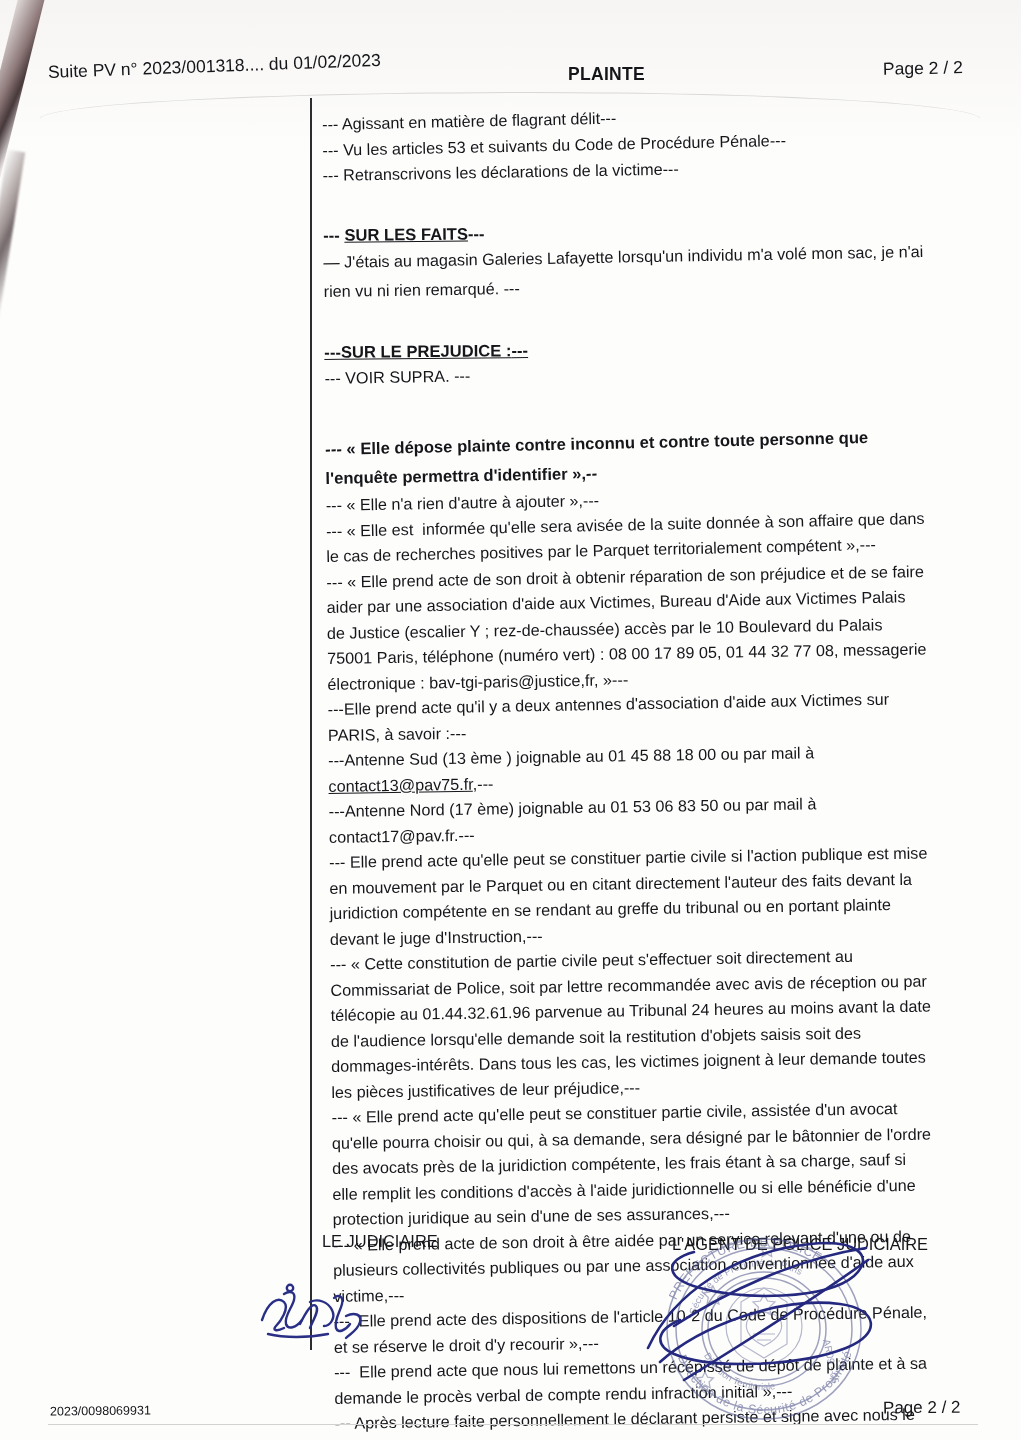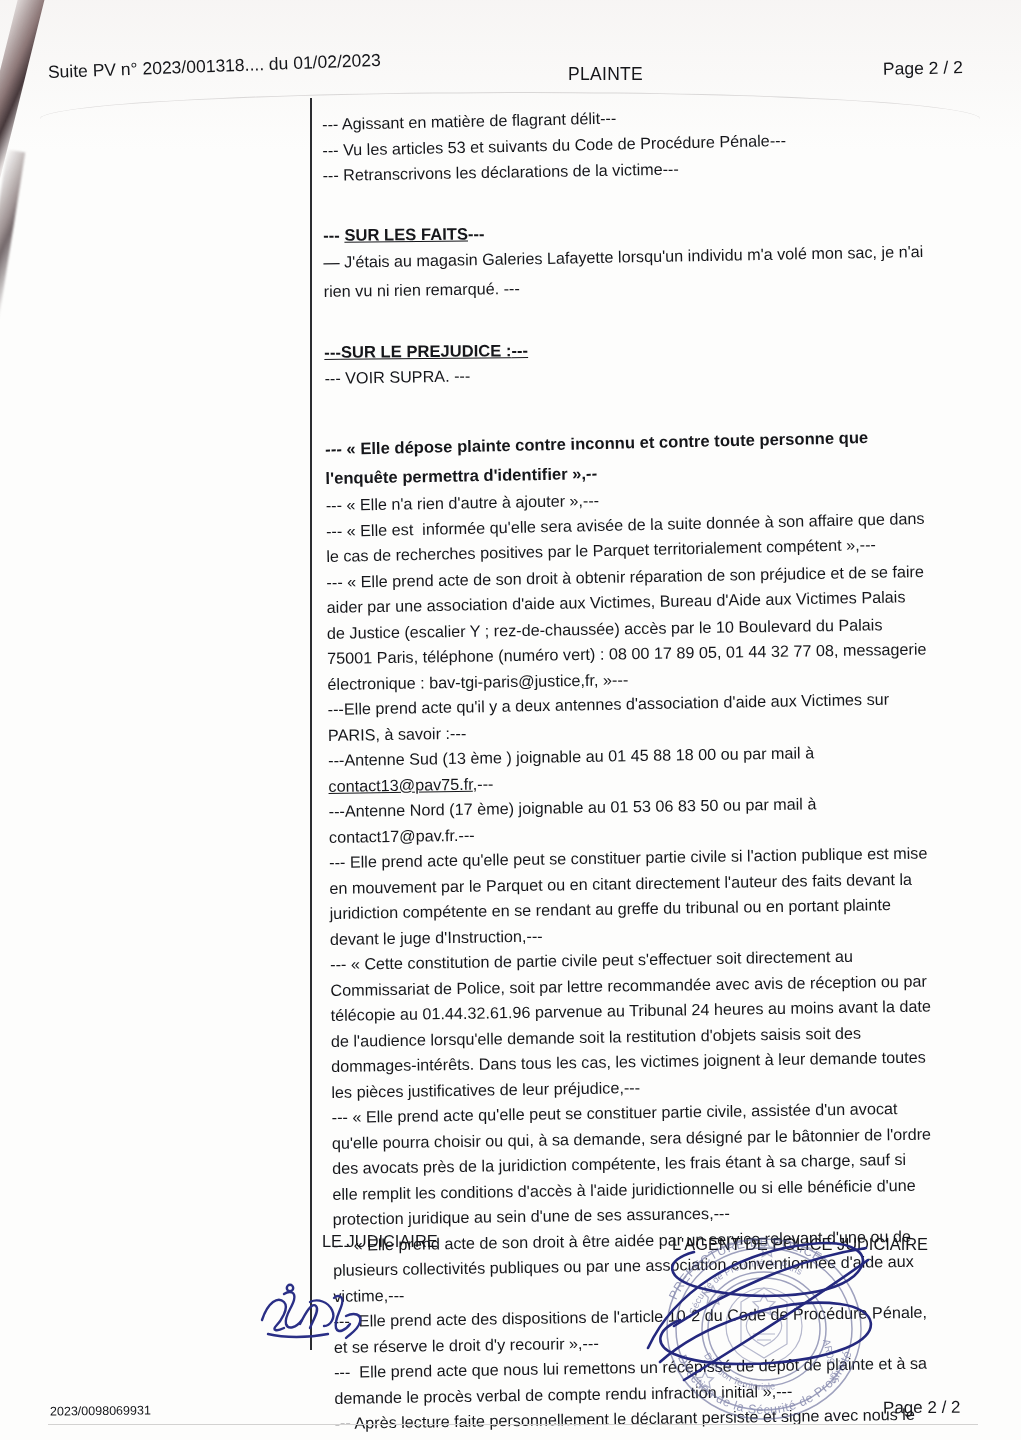--- a/index.html
+++ b/index.html
@@ -86,20 +86,21 @@
     white-space: nowrap;
     transform: rotate(-2.1deg);
     transform-origin: left center;
   }
   .hdr-mid {
     position: absolute;
     left: 568px;
     top: 6px;
     font-size: 17.5px;
     letter-spacing: 0.3px;
+    font-weight: bold;
   }
   .hdr-right {
     position: absolute;
     right: 58px;
     top: 0px;
     font-size: 17.5px;
     transform: rotate(-1.2deg);
   }
 
   

